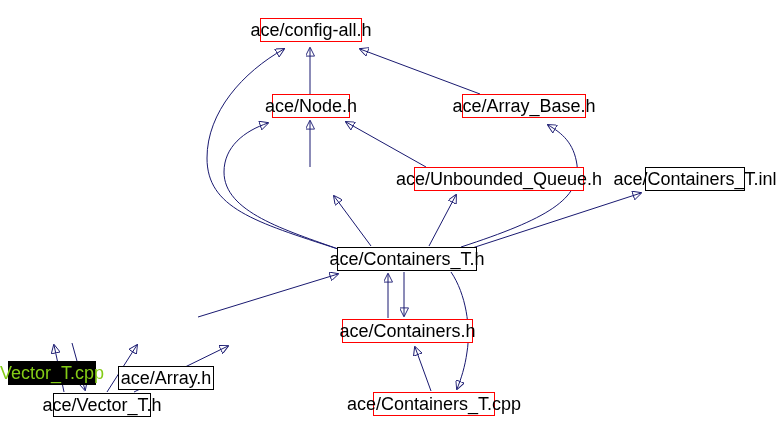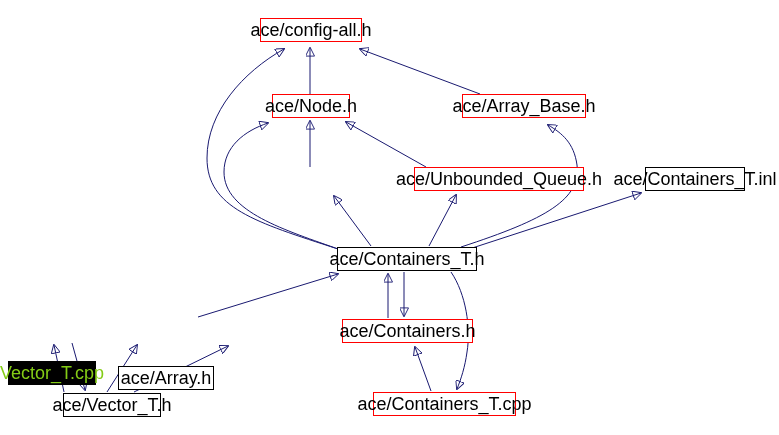--- a/index.html
+++ b/index.html
@@ -96,17 +96,17 @@
 
   <div class="node" style="left:337px; top:247px; width:140px;">ace/Containers_T.h</div>
 
   <div class="node current" style="left:8px; top:318px; width:88px;">Vector_T.cpp</div>
 
   <div class="node" style="left:118px; top:318px; width:96px;margin-top:48px;">ace/Array.h</div>
 
 
   <div class="node red" style="left:342px; top:319px; width:131px;">ace/Containers.h</div>
 
-  <div class="node" style="left:53px; top:393px; width:98px;margin-left:10px;">ace/Vector_T.h</div>
+  <div class="node" style="left:53px; top:393px; width:98px;">ace/Vector_T.h</div>
 
-  <div class="node red" style="left:373px; top:392px; width:143px;">ace/Containers_T.cpp</div>
+  <div class="node red" style="left:373px; top:392px; width:122px;">ace/Containers_T.cpp</div>
 
 </div>
 
 </body></html>

